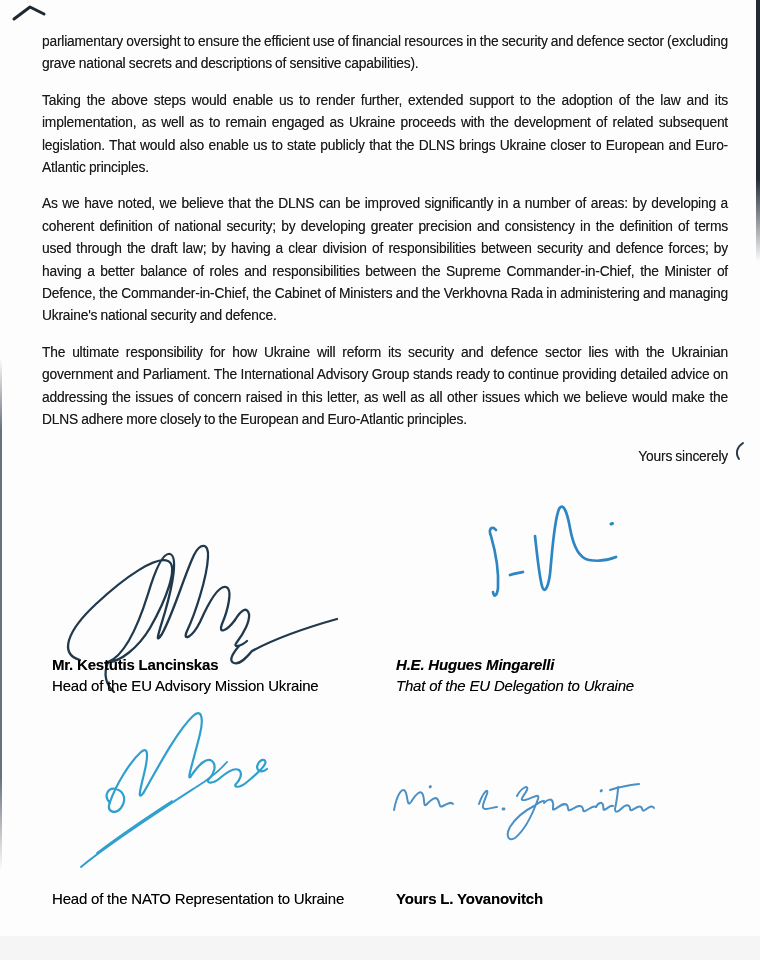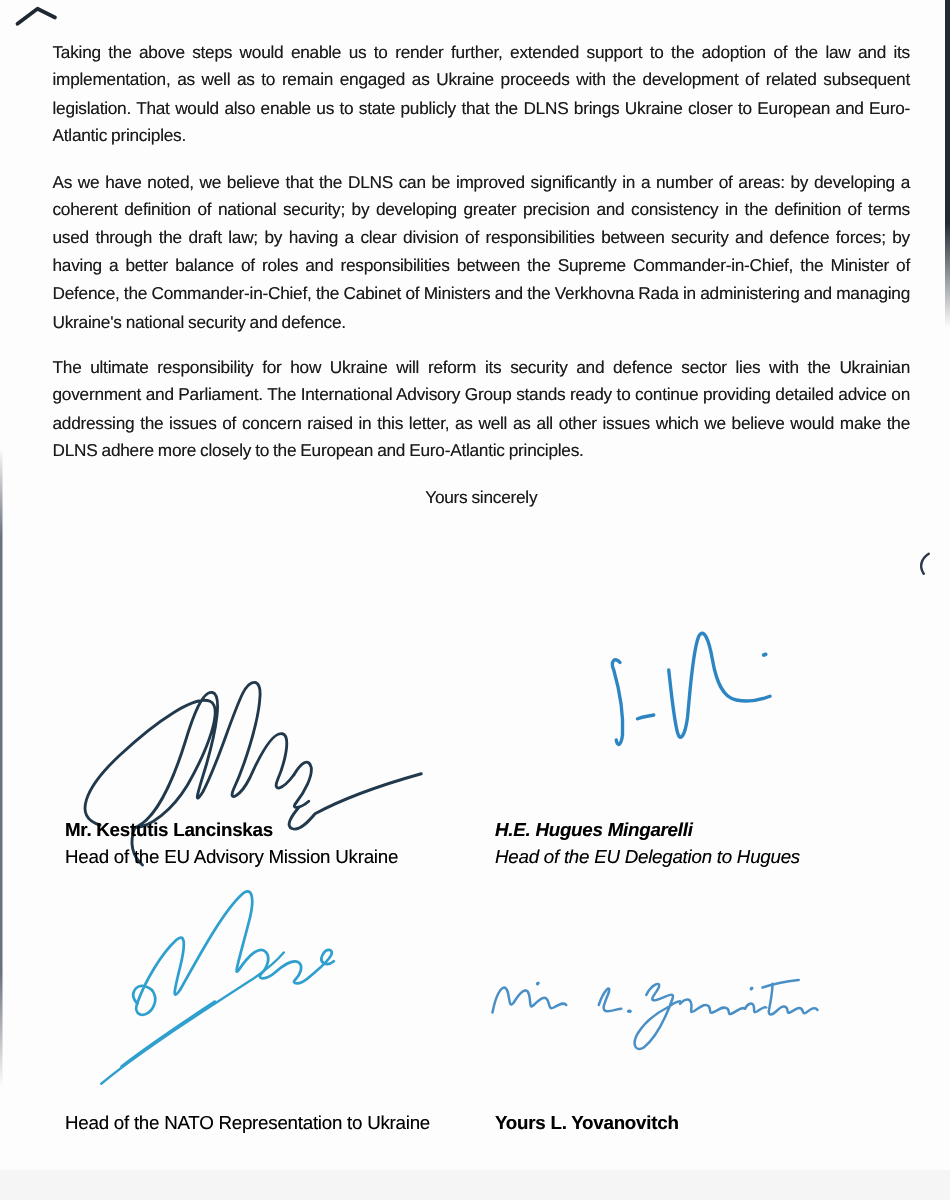--- a/index.html
+++ b/index.html
@@ -8,21 +8,21 @@
     background:#fdfdfd; overflow:hidden;
     font-family:"Liberation Sans", sans-serif; color:#1b1b1b;
   }
   .letter-body {
     position:absolute; left:42px; top:31px; width:686px;
     text-align:justify; font-size:13.8px; line-height:22.4px;
     letter-spacing:-0.2px; word-spacing:-0.4px; color:#1a1a1a;
     text-shadow:0 0 .5px rgba(25,25,25,.55);
   }
   .letter-body p { margin:0 0 14px 0; }
-  .closing { margin-top:27px; text-align:center; }
+  .closing { margin-top:27px; text-align:right; }
   .sig-svg { position:absolute; }
   .sig-svg path { fill:none; stroke-linecap:round; stroke-linejoin:round; }
   .sig-name-block { position:absolute; font-size:15px; line-height:20.5px; letter-spacing:-0.2px; color:#000000; text-shadow:0 0 .5px rgba(25,25,25,.5); }
   .sig-name  { font-weight:bold; }
   .footer-band { position:absolute; left:0; top:936px; width:760px; height:24px; background:#f5f5f6; }
   .edge-left  { position:absolute; left:0; top:358px; width:2px; height:512px;
                 background:linear-gradient(rgba(44,54,64,0), #39434f 14%, #39434f 82%, rgba(44,54,64,0)); opacity:.75; }
   .edge-right { position:absolute; right:0; top:0; width:4px; height:262px;
                 background:linear-gradient(#222b36, #222b36 68%, rgba(34,43,54,0)); }
   .corner-mark { position:absolute; left:10px; top:2px; }
@@ -37,20 +37,21 @@
     <path d="M4,17 L20,5 L34,12" fill="none" stroke="#1f2832" stroke-width="3" stroke-linecap="round" stroke-linejoin="round"></path>
   </svg>
   <div class="edge-left"></div>
   <div class="edge-right"></div>
   <div class="footer-band"></div>
   <svg class="speck" width="14" height="22">
     <path d="M11,3 C5,7 3,13 7,19" fill="none" stroke="#2b3a4a" stroke-width="2" stroke-linecap="round"></path>
   </svg>
 
   <div class="letter-body">
+    <p>parliamentary oversight to ensure the efficient use of financial resources in the security and defence sector (excluding grave national secrets and descriptions of sensitive capabilities).</p>
     <p>Taking the above steps would enable us to render further, extended support to the adoption of the law and its implementation, as well as to remain engaged as Ukraine proceeds with the development of related subsequent legislation. That would also enable us to state publicly that the DLNS brings Ukraine closer to European and Euro-Atlantic principles.</p>
     <p>As we have noted, we believe that the DLNS can be improved significantly in a number of areas: by developing a coherent definition of national security; by developing greater precision and consistency in the definition of terms used through the draft law; by having a clear division of responsibilities between security and defence forces; by having a better balance of roles and responsibilities between the Supreme Commander-in-Chief, the Minister of Defence, the Commander-in-Chief, the Cabinet of Ministers and the Verkhovna Rada in administering and managing Ukraine's national security and defence.</p>
     <p>The ultimate responsibility for how Ukraine will reform its security and defence sector lies with the Ukrainian government and Parliament. The International Advisory Group stands ready to continue providing detailed advice on addressing the issues of concern raised in this letter, as well as all other issues which we believe would make the DLNS adhere more closely to the European and Euro-Atlantic principles.</p>
     <p class="closing">Yours sincerely</p>
   </div>
 
   <svg class="sig-svg" style="left:46px; top:534px;" width="300" height="165" viewBox="0 0 300 165">
     <g stroke="#21394d" stroke-width="2.3">
       <path d="M34,126 C12,120 22,96 50,70 C80,42 110,22 122,27 C133,32 120,66 104,94 C92,114 74,128 62,128 C78,122 92,92 102,60 C108,40 116,18 124,20 C132,22 127,50 119,78 C113,98 108,112 116,100 C128,78 138,42 148,21 C154,9 163,8 162,23 C161,44 149,80 141,97 C136,108 146,104 154,88 C162,70 172,51 180,53 C187,55 182,76 176,90 C172,100 180,98 189,86"></path>
       <path d="M189,86 C195,76 201,72 203,80 C204,87 198,99 191,108 C186,114 194,113 201,107 M193,112 C187,119 182,127 188,129 C194,131 201,123 206,117 C232,103 266,92 291,85"></path>
@@ -90,21 +91,21 @@
     </g>
   </svg>
 
   <div class="sig-name-block" style="left:52px; top:655px;">
     <div class="sig-name">Mr. Kestutis Lancinskas</div>
     <div class="sig-title">Head of the EU Advisory Mission Ukraine</div>
   </div>
 
   <div class="sig-name-block" style="left:396px; top:655px;font-style:italic;">
     <div class="sig-name">H.E. Hugues Mingarelli</div>
-    <div class="sig-title">Head of the EU Delegation to Hugues</div>
+    <div class="sig-title">That of the EU Delegation to Ukraine</div>
   </div>
 
   <div class="sig-name-block" style="left:52px; top:889px;">
     <div class="sig-title">Head of the NATO Representation to Ukraine</div>
   </div>
 
   <div class="sig-name-block" style="left:396px; top:889px;">
     <div class="sig-name">Yours L. Yovanovitch</div>
   </div>
 

